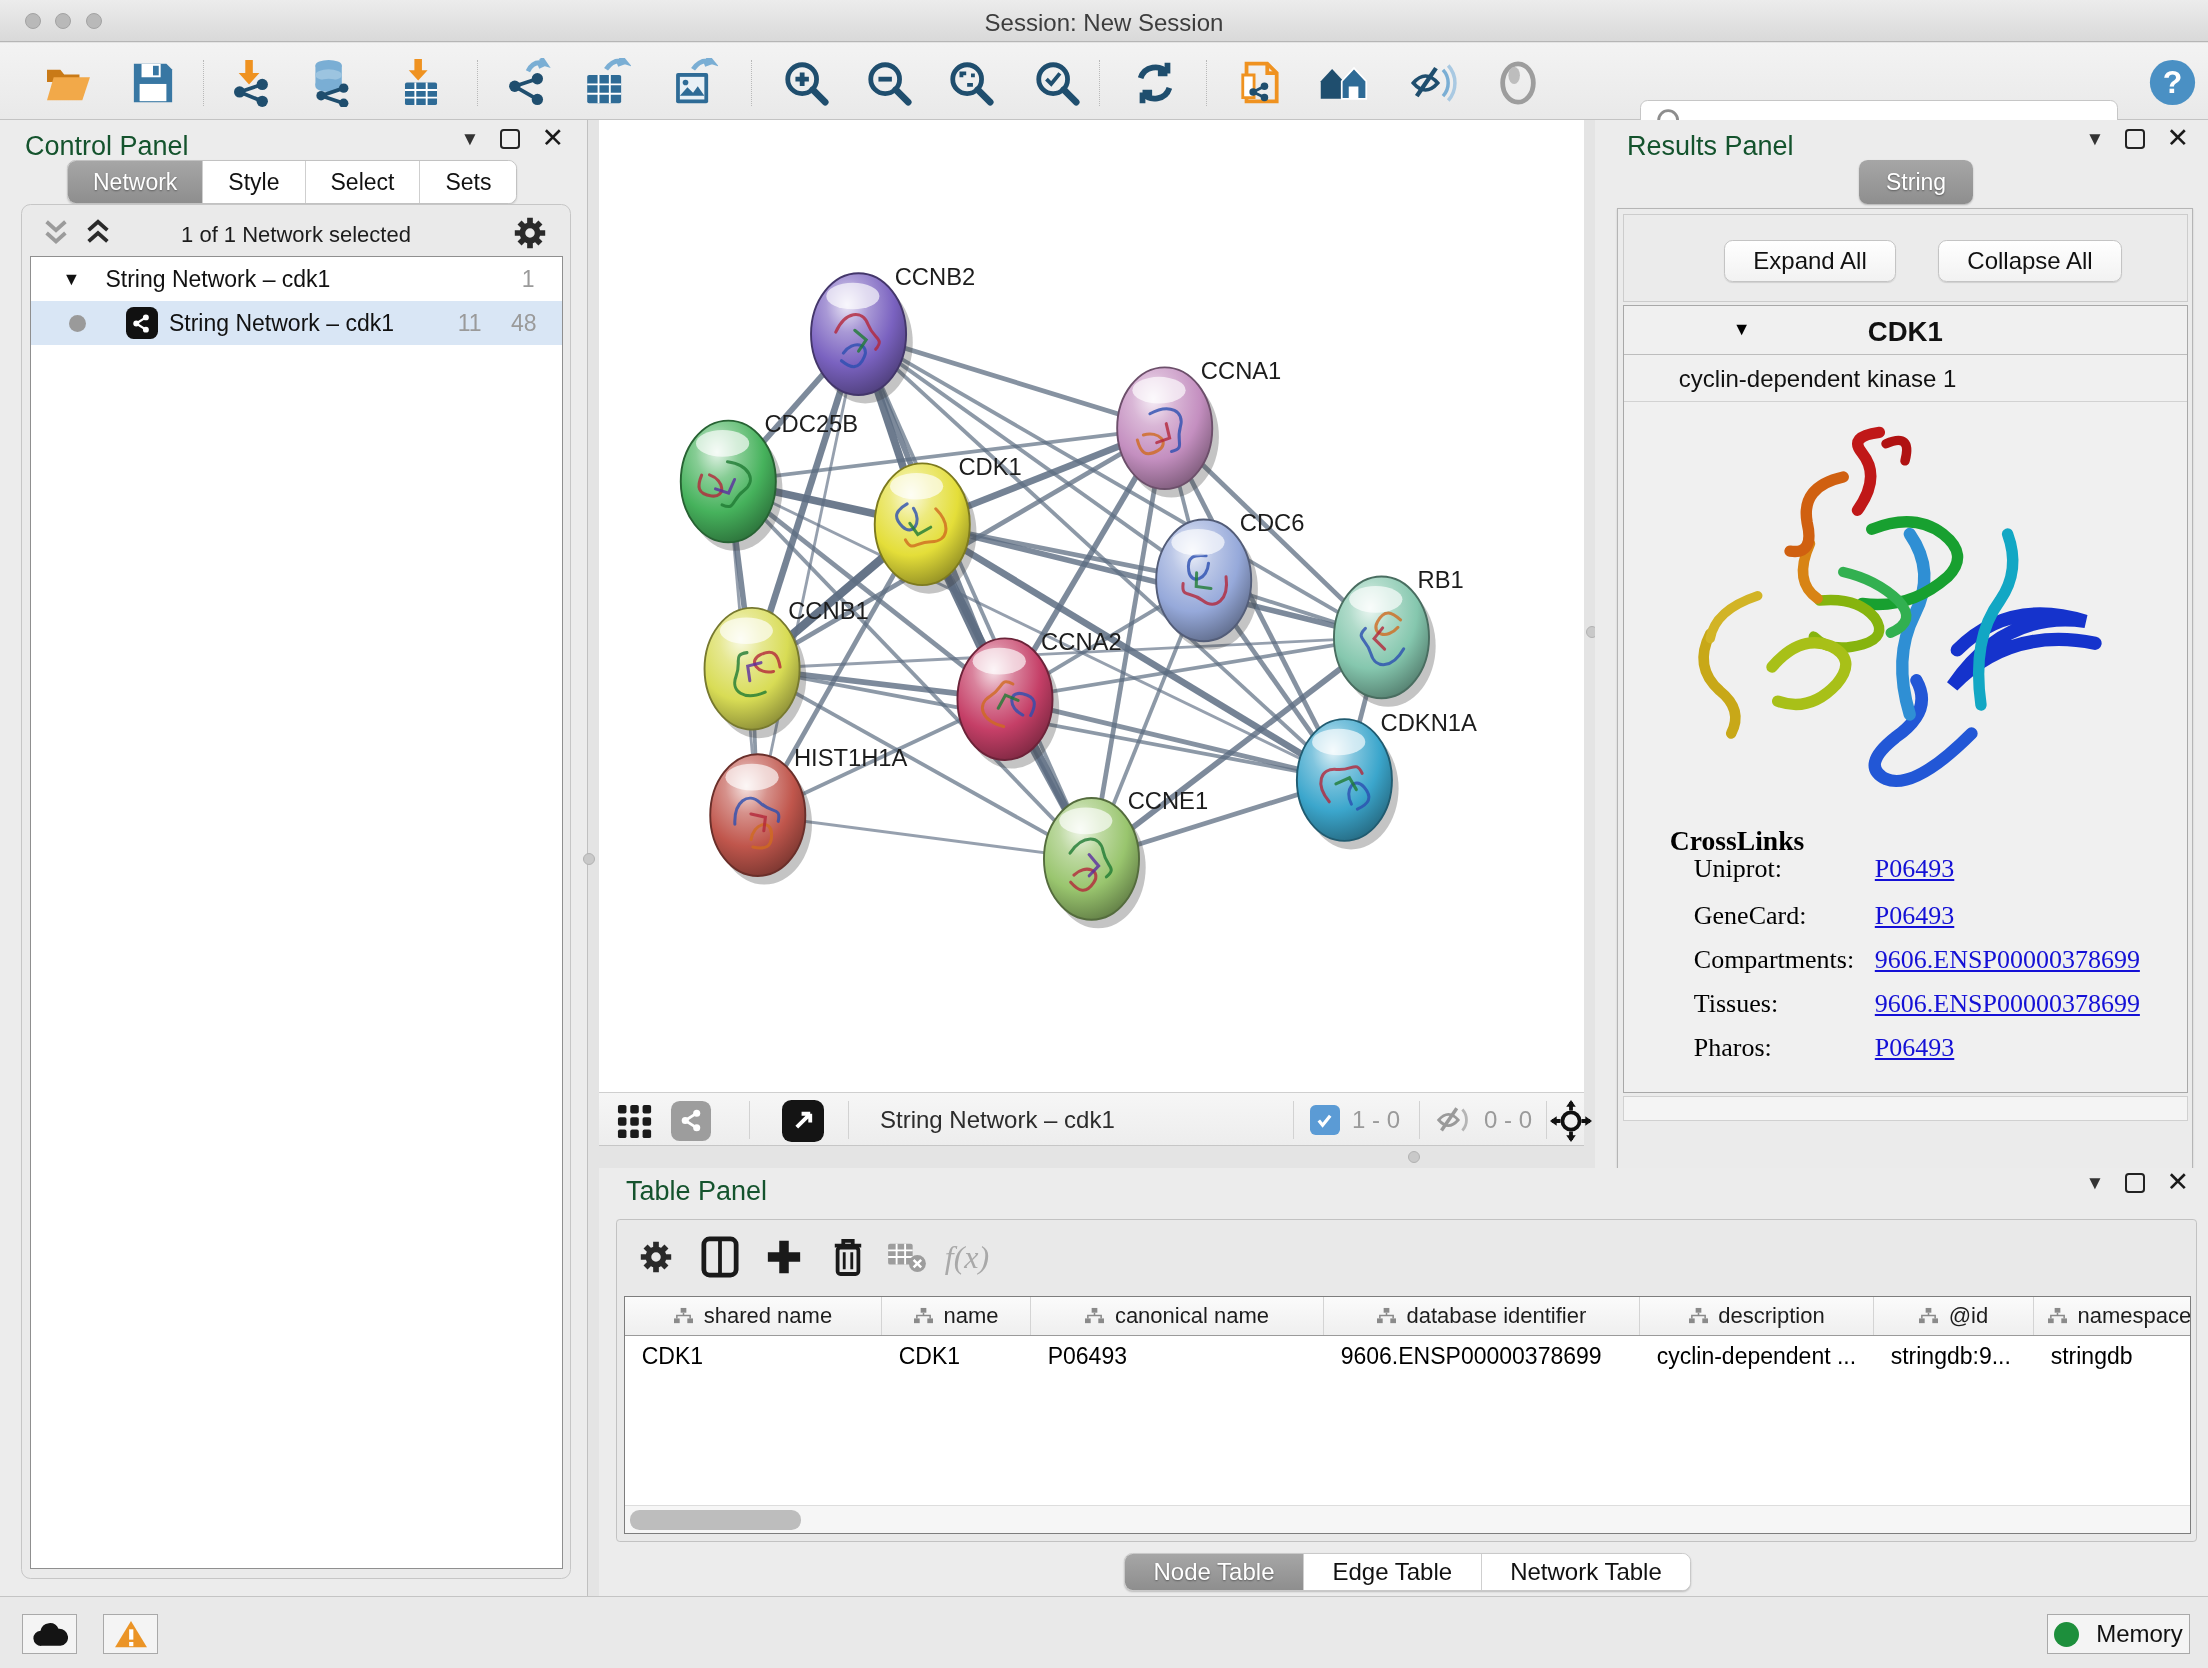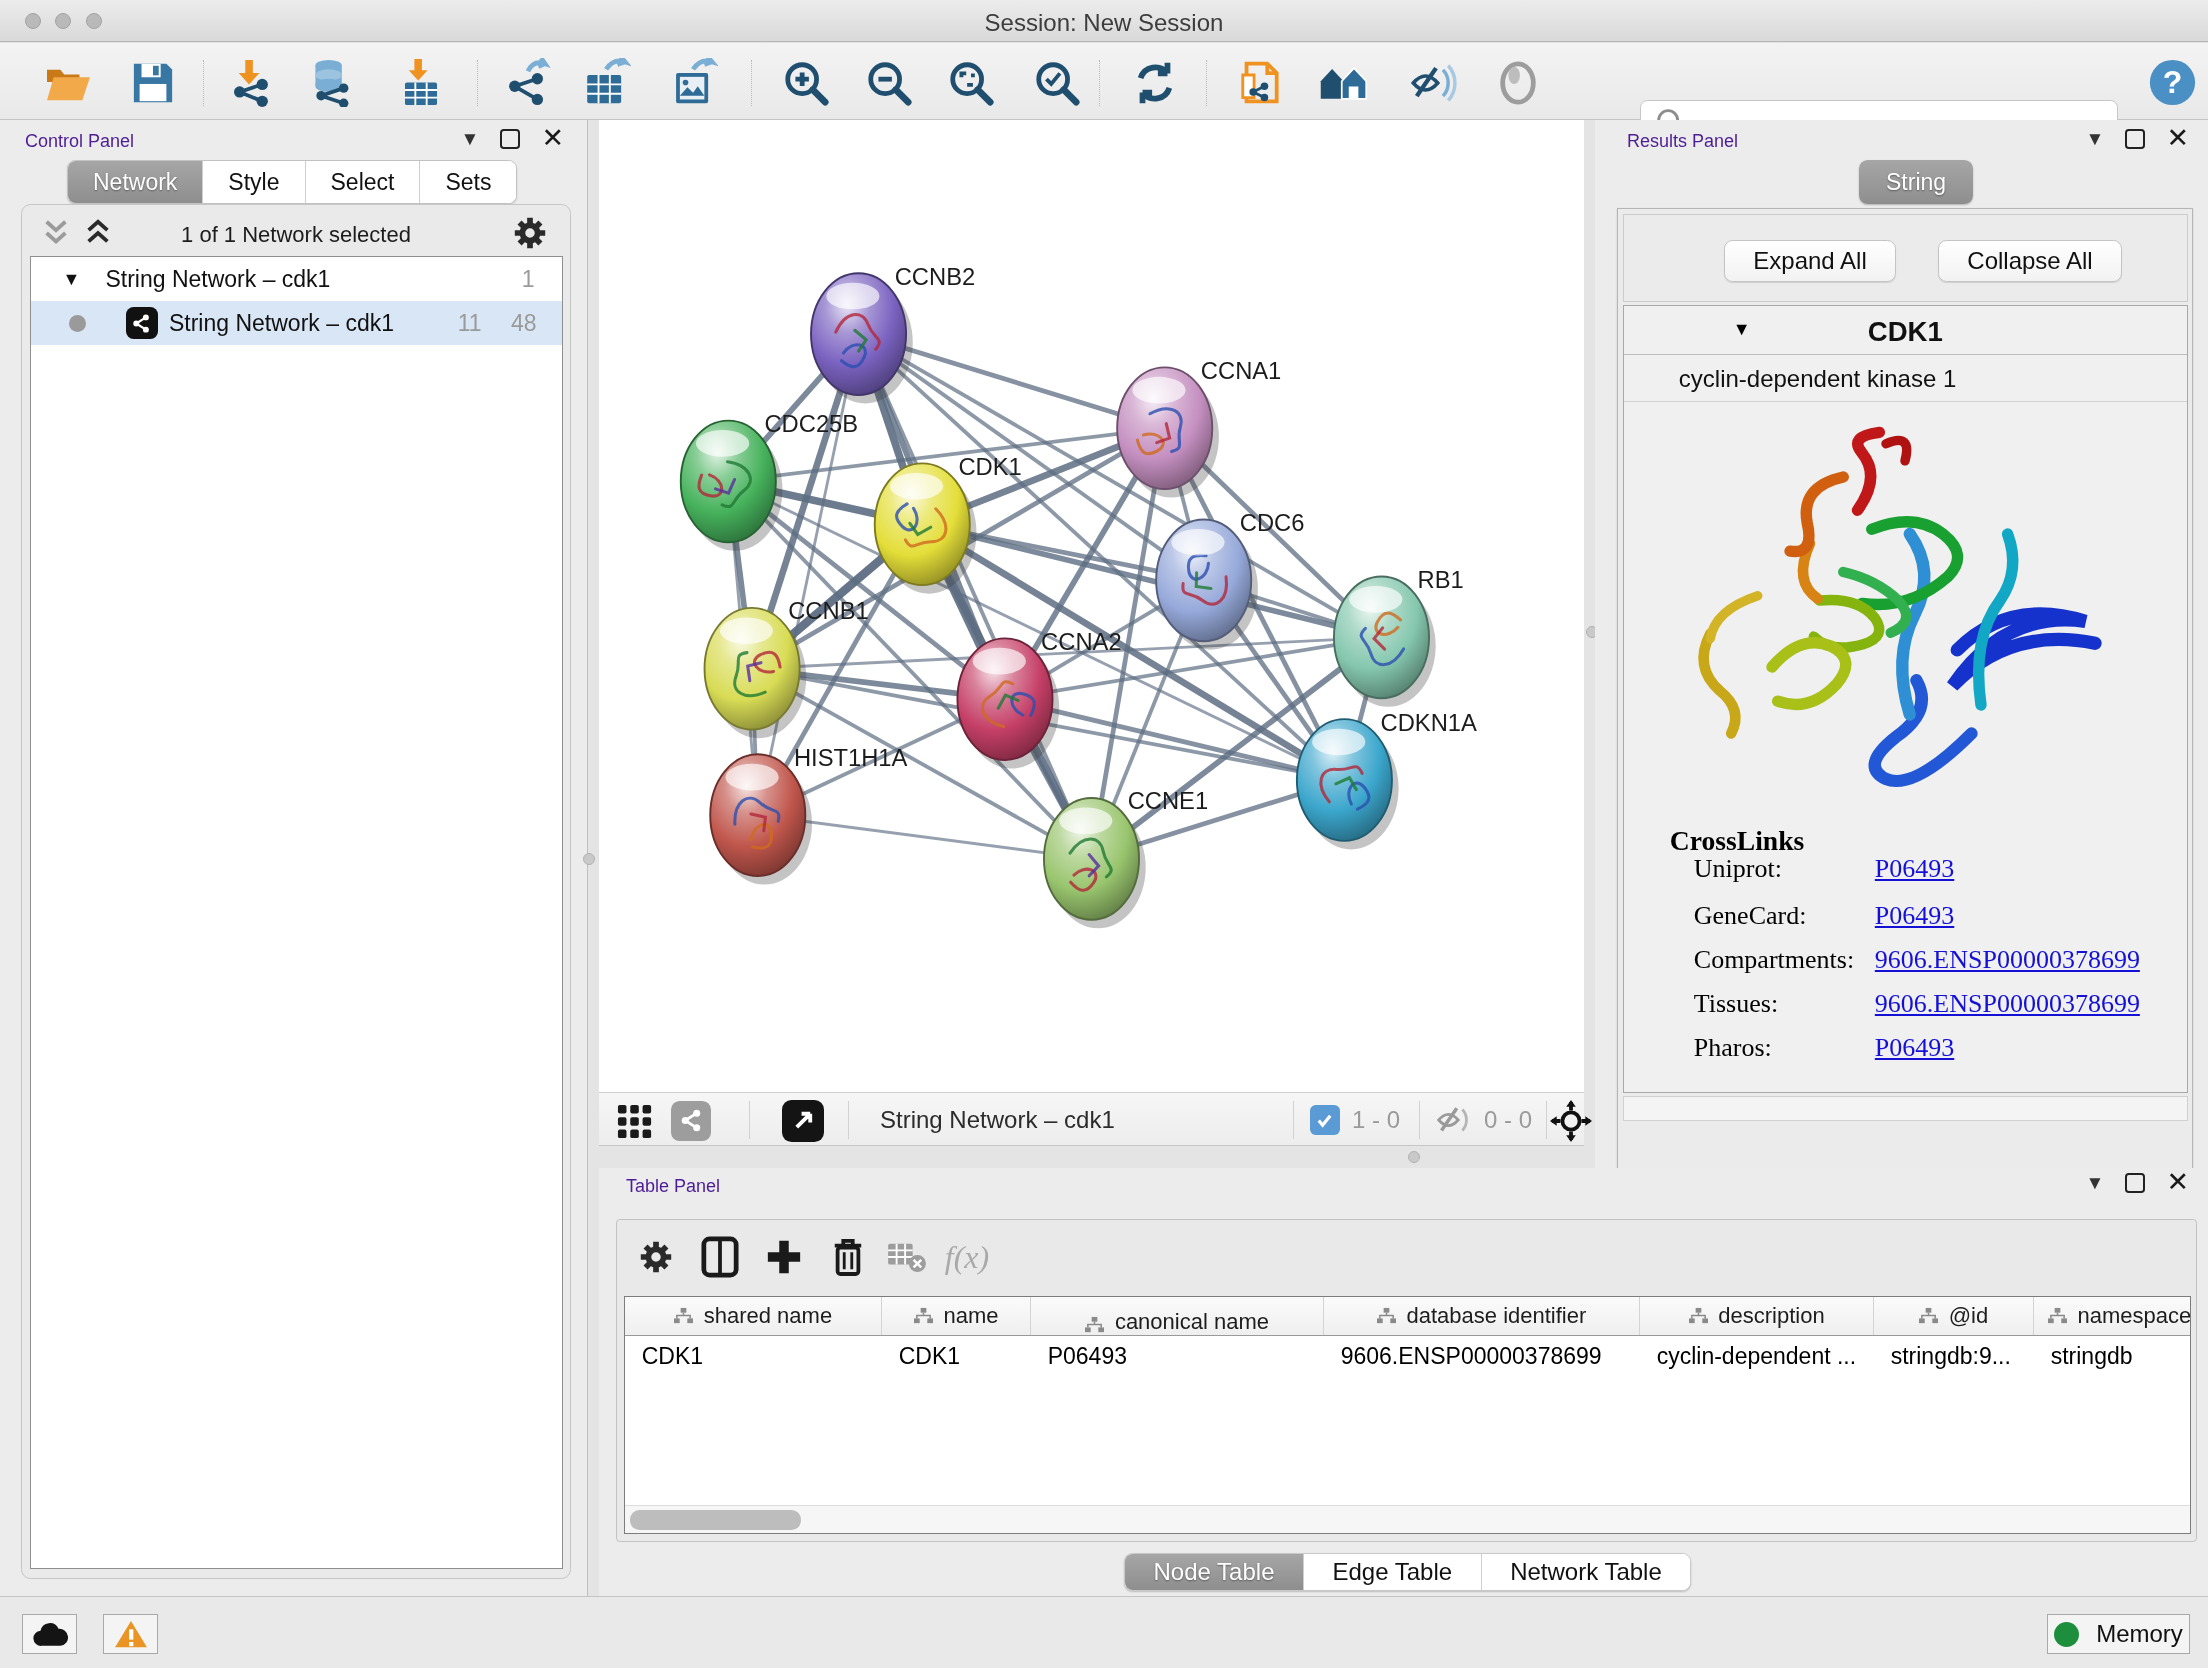--- a/index.html
+++ b/index.html
@@ -16,21 +16,21 @@
   
   #toolbar { position:absolute; left:0; top:43px; width:2208px; height:77px;
     background:linear-gradient(#f3f3f3,#e9e9e9); border-bottom:1px solid #c3c3c3; }
   .tbtn { position:absolute; top:15px; width:49px; height:49px; display:flex;
     align-items:center; justify-content:center; }
   .tsep { position:absolute; top:17px; height:46px; border-left:1.9px dotted #b9b9b9; width:0; }
   #search-wrap { position:absolute; left:1640px; top:57px; width:478px; height:46px;
     background:#fff; border:1px solid #c6c6c6; border-radius:7.6px; display:flex; align-items:center; }
   #search-input { border:none; outline:none; font-size:23px; flex:1; background:transparent; height:38px; }
   
-  .panel-title { font-size:18px; color:#4c1d95; }
+  .panel-title { font-size:27px; color:#14532d; }
   .panel-ctrls { position:absolute; display:flex; gap:21px; align-items:center; color:#222; }
   .pc-min { font-size:19px; color:#333; }
   .pc-box { width:20px; height:20px; border:2.9px solid #222; border-radius:3.8px; }
   .pc-x  { font-size:27px; font-weight:bold; color:#1a1a1a; line-height:19px; }
   
   #control-panel { position:absolute; left:0; top:120px; width:588px; height:1476px;
     background:#ececec; border-right:1px solid #c0c0c0; }
   #cp-title { position:absolute; left:25px; top:11.4px; }
   #cp-tabs { position:absolute; left:67px; top:40px; height:44px; display:flex;
     border:1px solid #c2c2c2; border-radius:8.6px; overflow:hidden; background:#fff;
@@ -746,21 +746,21 @@
             <svg width="21" height="19" viewBox="0 0 22 20">
   <g fill="#8a8a8a">
                 <rect x="8" y="1" width="6" height="5"></rect>
                 <rect x="1" y="12" width="6" height="5"></rect>
                 <rect x="15" y="12" width="6" height="5"></rect>
               </g>
   <path d="M11 6 v3 M4 12 v-3 h14 v3" stroke="#8a8a8a" stroke-width="1.6" fill="none"></path>
             </svg>
             <span>name</span>
           </div>
-          <div class="th" style="width: 293px; align-items: flex-end;">
+          <div class="th" style="width: 293px;">
             <svg width="21" height="19" viewBox="0 0 22 20">
   <g fill="#8a8a8a">
                 <rect x="8" y="1" width="6" height="5"></rect>
                 <rect x="1" y="12" width="6" height="5"></rect>
                 <rect x="15" y="12" width="6" height="5"></rect>
               </g>
   <path d="M11 6 v3 M4 12 v-3 h14 v3" stroke="#8a8a8a" stroke-width="1.6" fill="none"></path>
             </svg>
             <span>canonical name</span>
           </div>

